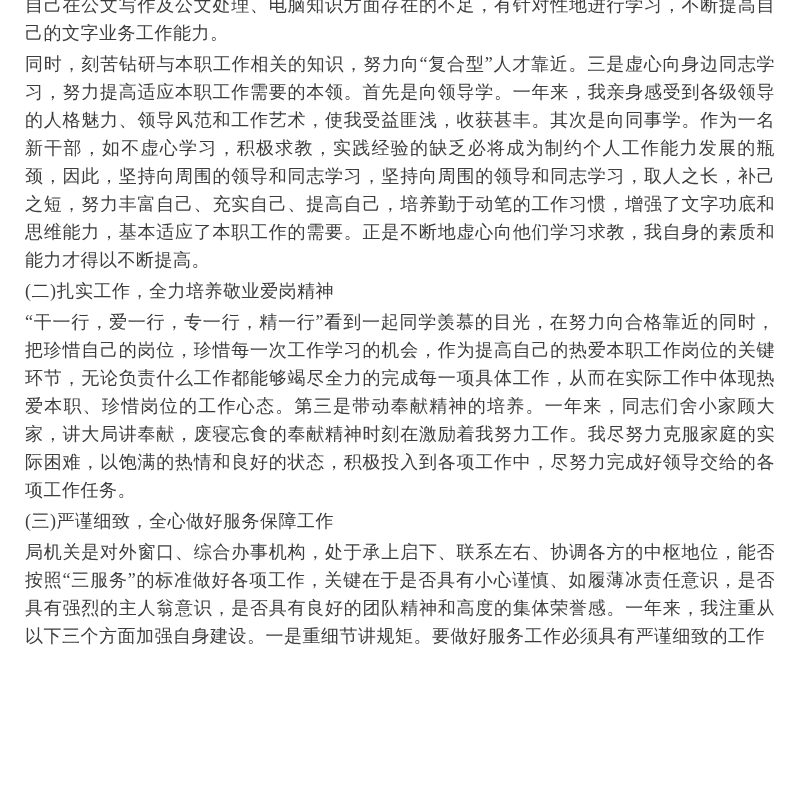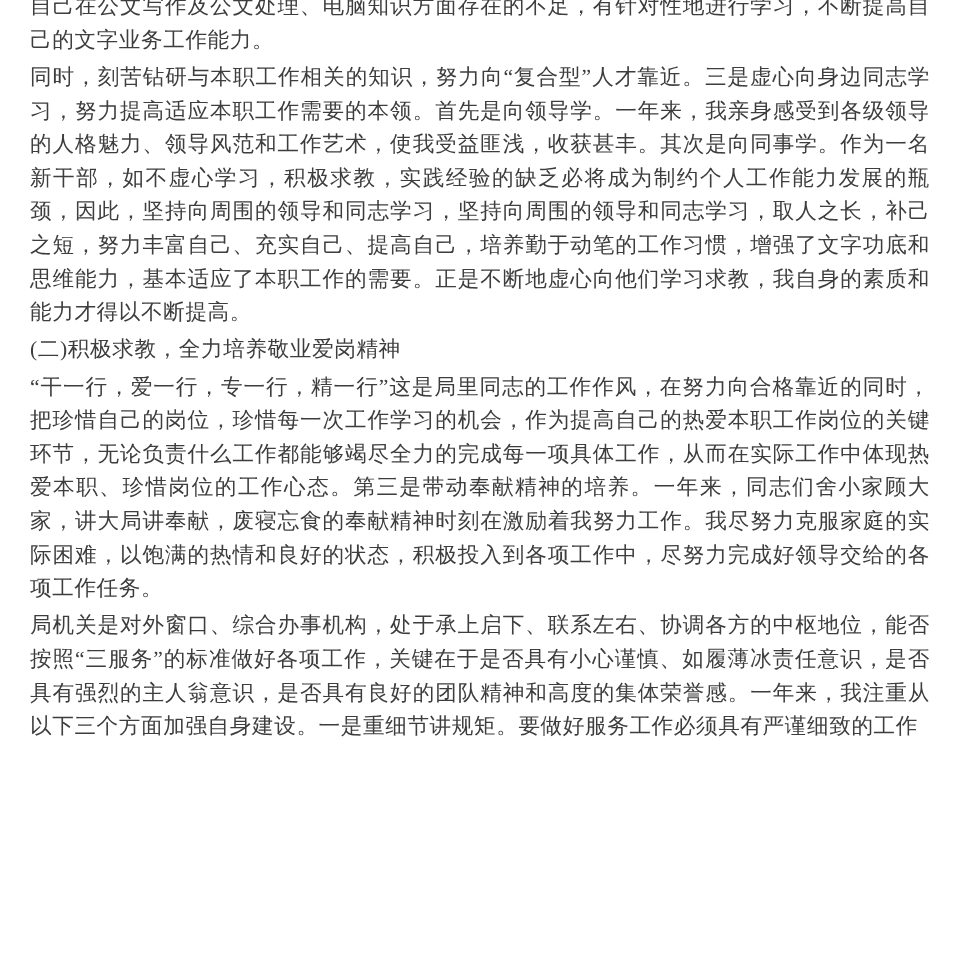--- a/index.html
+++ b/index.html
@@ -32,16 +32,17 @@
   .heading {
     text-align: left;
   }
 </style>
 </head>
 <body>
 
 <div class="page">
   <p class="para">自己在公文写作及公文处理、电脑知识方面存在的不足，有针对性地进行学习，不断提高自己的文字业务工作能力。</p>
   <p class="para">同时，刻苦钻研与本职工作相关的知识，努力向“复合型”人才靠近。三是虚心向身边同志学习，努力提高适应本职工作需要的本领。首先是向领导学。一年来，我亲身感受到各级领导的人格魅力、领导风范和工作艺术，使我受益匪浅，收获甚丰。其次是向同事学。作为一名新干部，如不虚心学习，积极求教，实践经验的缺乏必将成为制约个人工作能力发展的瓶颈，因此，坚持向周围的领导和同志学习，坚持向周围的领导和同志学习，取人之长，补己之短，努力丰富自己、充实自己、提高自己，培养勤于动笔的工作习惯，增强了文字功底和思维能力，基本适应了本职工作的需要。正是不断地虚心向他们学习求教，我自身的素质和能力才得以不断提高。</p>
-  <p class="heading">(二)积极求教，全力培养敬业爱岗精神</p>
-  <p class="para">“干一行，爱一行，专一行，精一行”这是局里同志的工作作风，在努力向合格靠近的同时，把珍惜自己的岗位，珍惜每一次工作学习的机会，作为提高自己的热爱本职工作岗位的关键环节，无论负责什么工作都能够竭尽全力的完成每一项具体工作，从而在实际工作中体现热爱本职、珍惜岗位的工作心态。第三是带动奉献精神的培养。一年来，同志们舍小家顾大家，讲大局讲奉献，废寝忘食的奉献精神时刻在激励着我努力工作。我尽努力克服家庭的实际困难，以饱满的热情和良好的状态，积极投入到各项工作中，尽努力完成好领导交给的各项工作任务。</p>
+  <p class="heading">(二)扎实工作，全力培养敬业爱岗精神</p>
+  <p class="para">“干一行，爱一行，专一行，精一行”看到一起同学羡慕的目光，在努力向合格靠近的同时，把珍惜自己的岗位，珍惜每一次工作学习的机会，作为提高自己的热爱本职工作岗位的关键环节，无论负责什么工作都能够竭尽全力的完成每一项具体工作，从而在实际工作中体现热爱本职、珍惜岗位的工作心态。第三是带动奉献精神的培养。一年来，同志们舍小家顾大家，讲大局讲奉献，废寝忘食的奉献精神时刻在激励着我努力工作。我尽努力克服家庭的实际困难，以饱满的热情和良好的状态，积极投入到各项工作中，尽努力完成好领导交给的各项工作任务。</p>
+  <p class="heading">(三)严谨细致，全心做好服务保障工作</p>
   <p class="para">局机关是对外窗口、综合办事机构，处于承上启下、联系左右、协调各方的中枢地位，能否按照“三服务”的标准做好各项工作，关键在于是否具有小心谨慎、如履薄冰责任意识，是否具有强烈的主人翁意识，是否具有良好的团队精神和高度的集体荣誉感。一年来，我注重从以下三个方面加强自身建设。一是重细节讲规矩。要做好服务工作必须具有严谨细致的工作</p>
 </div>
 
 </body></html>

